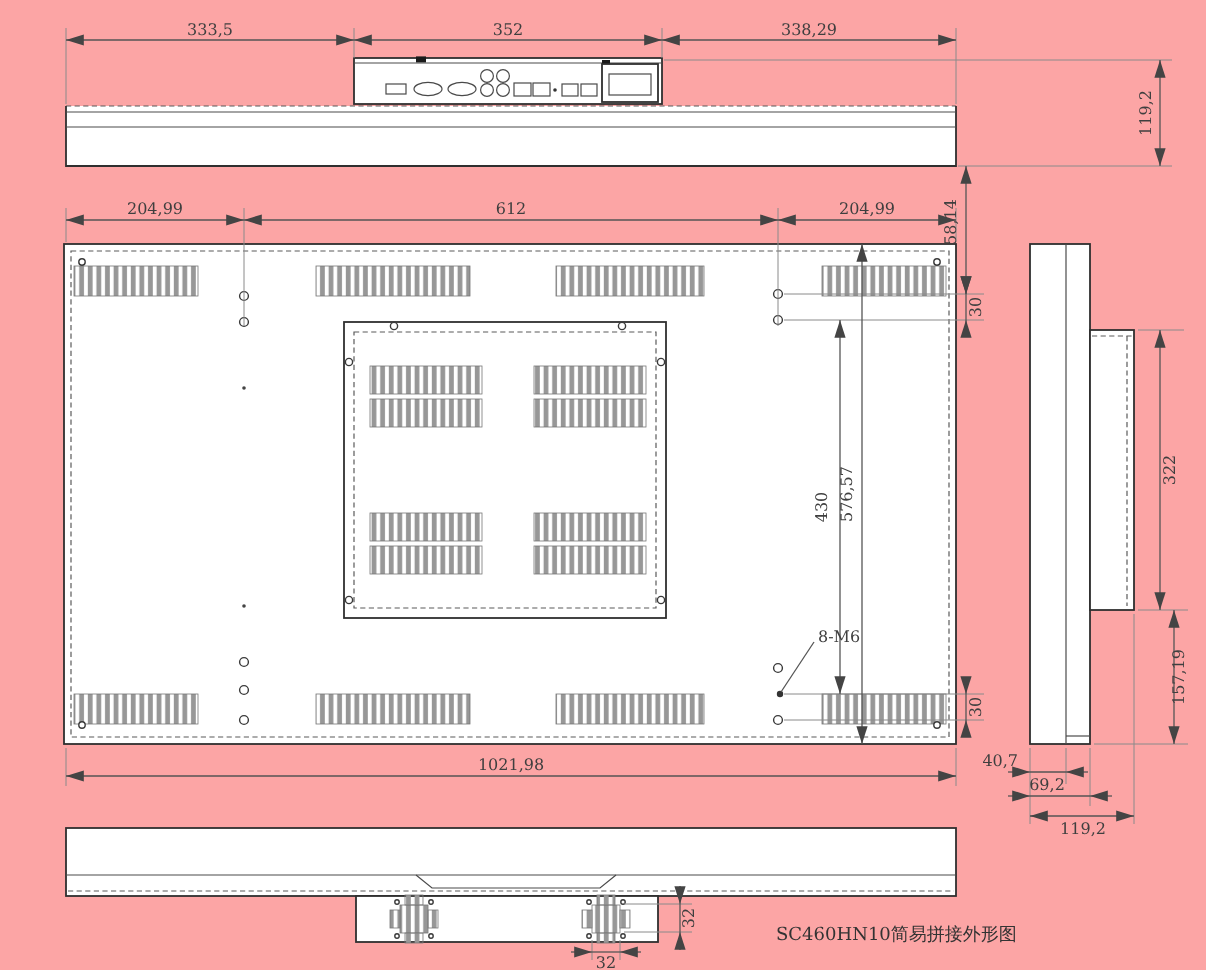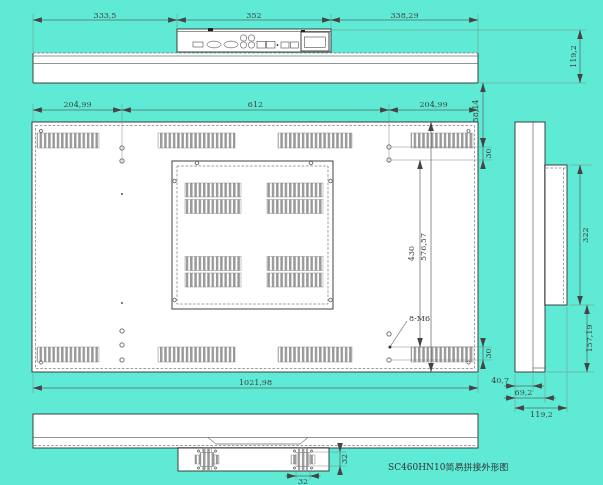--- a/index.html
+++ b/index.html
@@ -1,16 +1,16 @@
 <!DOCTYPE html>
 <html><head>
 <meta charset="utf-8">
 <style>
   html,body{margin:0;padding:0;background:#ffffff;}
-  .canvas{position:relative;width:603px;height:485px;background:#5eead4;overflow:hidden;
+  .canvas{position:relative;width:603px;height:485px;background:#fca5a5;overflow:hidden;
           font-family:"DejaVu Serif", serif;}
   svg{display:block;}
   svg text{font-family:"DejaVu Serif", serif;font-size:8px;fill:#3f3f3f;}
   svg text.big{font-size:9px;fill:#333;}
   .geo{stroke:#2f2f2f;stroke-width:0.9;fill:none;}
   .geoF{stroke:#2f2f2f;stroke-width:0.9;fill:#ffffff;}
   .thin{stroke:#4a4a4a;stroke-width:0.6;fill:none;}
   .hid{stroke:#5a5a5a;stroke-width:0.6;fill:none;stroke-dasharray:2.6 1.7;}
   .ext{stroke:#8a8a8a;stroke-width:0.5;fill:none;}
   .dim{stroke:#555;stroke-width:0.65;fill:none;}

